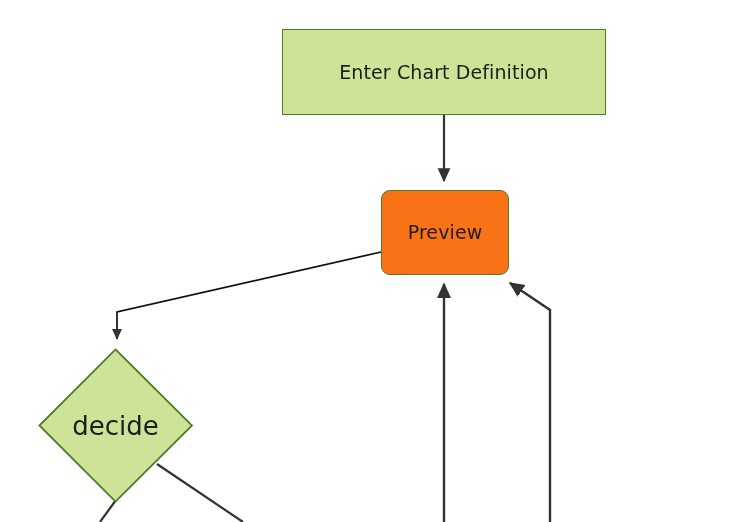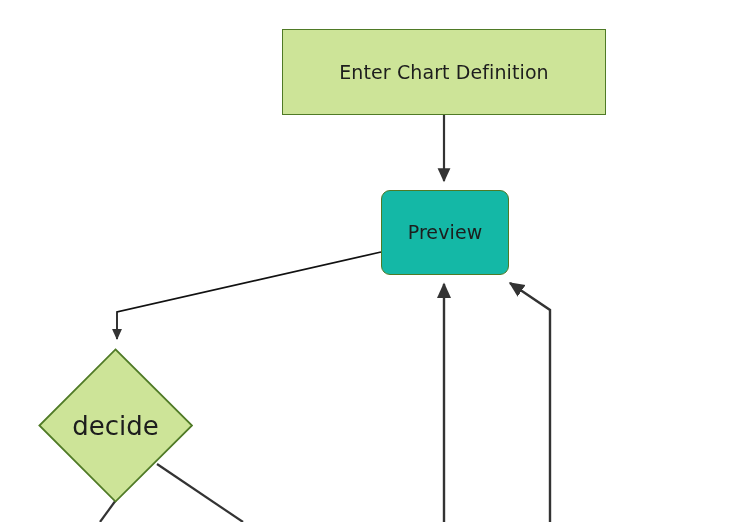--- a/index.html
+++ b/index.html
@@ -29,21 +29,21 @@
     box-sizing: border-box;
     display: flex;
     align-items: center;
     justify-content: center;
   }
   .node-rect {
     background: #cde498;
     border: 1.4px solid #4f7a26;
   }
   .node-rounded {
-    background: #14b8a6;
+    background: #f97316;
     border: 1.4px solid #4f7a26;
     border-radius: 9px;
   }
   .node-label {
     color: #1d1d1d;
     font-size: 19px;
     line-height: 1.1;
     white-space: nowrap;
     text-align: center;
     letter-spacing: 0.1px;

